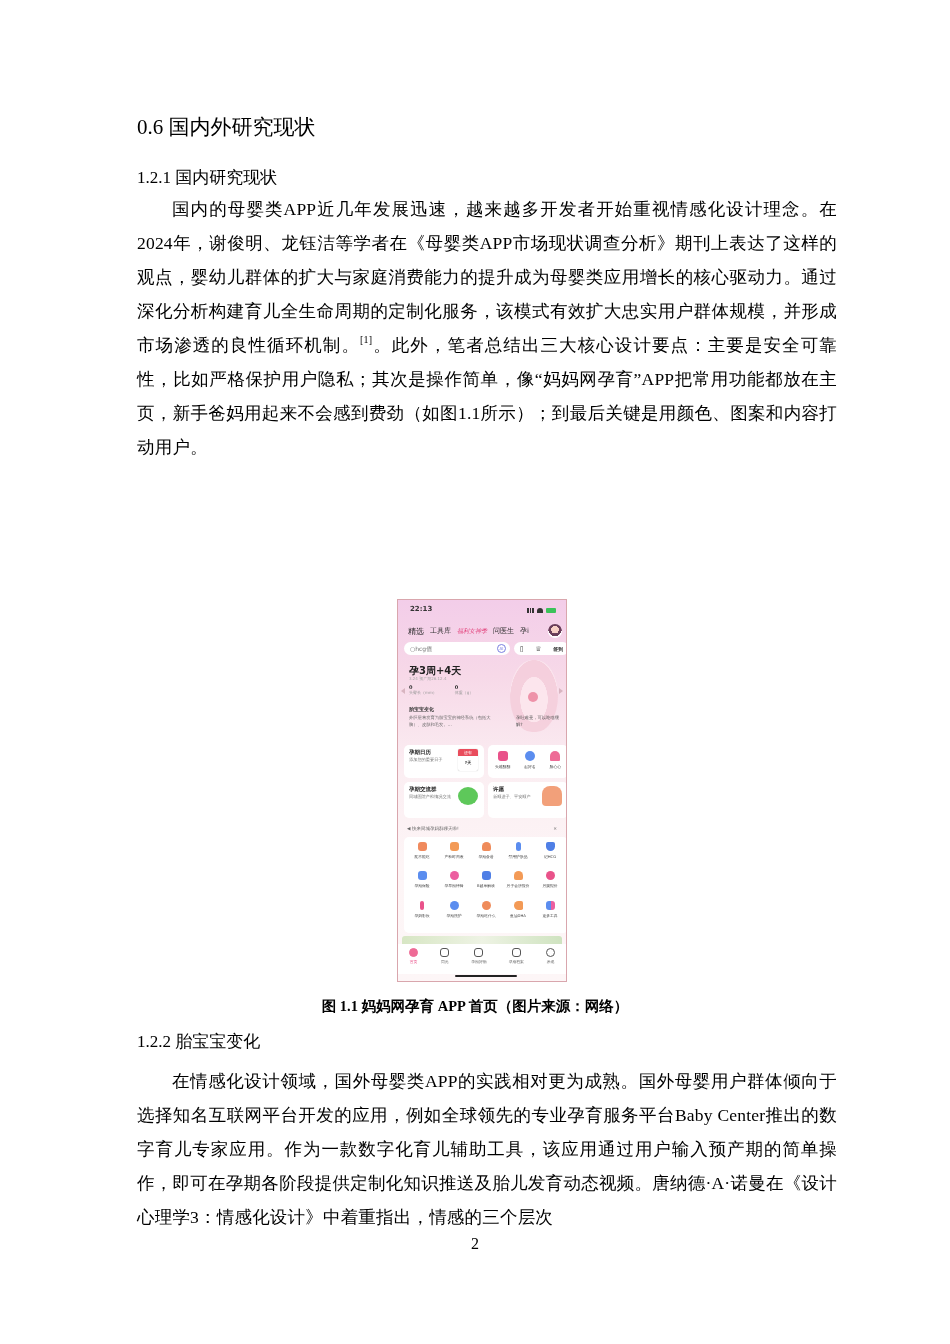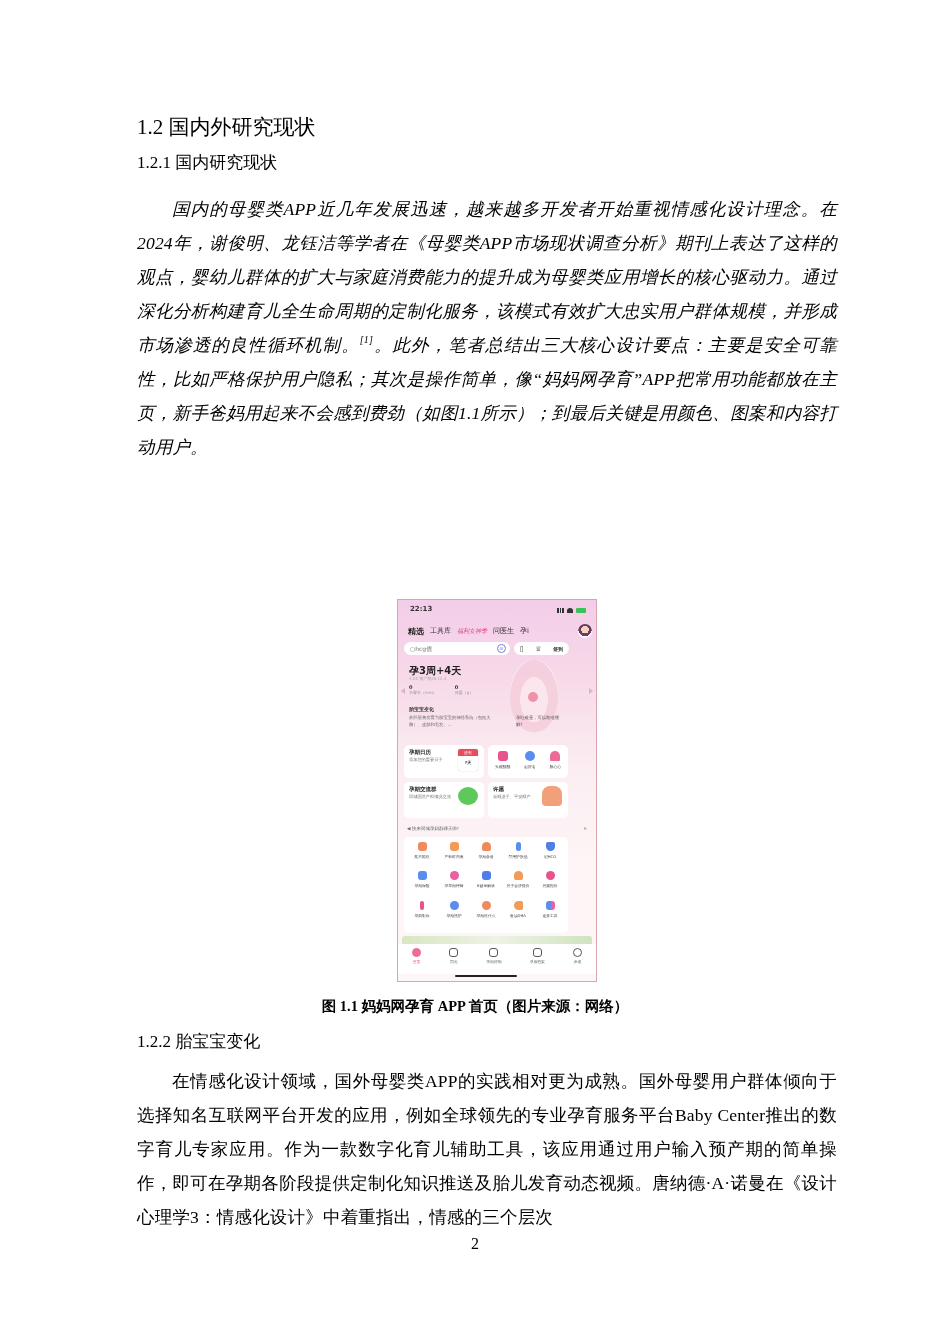--- a/index.html
+++ b/index.html
@@ -29,34 +29,34 @@
       position: absolute; left: 0; width: 950px; top: 995px;
       text-align: center; font-size: 14.5px; font-weight: bold; line-height: 22px;
     }
     .pageno {
       position: absolute; left: 0; width: 950px; top: 1235px; text-align: center;
       font-size: 16px;
     }
 
     
     .phone {
-      position: absolute; left: 397px; top: 599px; width: 200px; height: 383px;
+      position: absolute; left: 397px; top: 599px; width: 170px; height: 383px;
       border: 1.5px solid #d9a6ad;
       background: linear-gradient(180deg, #f3cde9 0%, #f7d9e8 20%, #fbeef2 45%, #fdf5f6 70%, #fdf6f7 100%);
       overflow: hidden;
       font-family: "DejaVu Sans", "Liberation Sans", sans-serif;
       color: #333;
     }
     .ph-status { position: absolute; top: 5px; left: 12px; right: 10px; height: 10px; font-size: 7px; font-weight: bold; display:flex; justify-content: space-between; }
     .ph-status .icons { display:flex; gap:3px; align-items:center; }
     .sig { width:7px; height:5px; background: linear-gradient(90deg,#333 0 25%,transparent 25% 37%,#333 37% 62%,transparent 62% 75%,#333 75%); }
     .wifi { width:6px; height:5px; border-radius: 6px 6px 0 0; background:#333; }
     .batt { width:10px; height:5px; background:#3cc25a; border-radius:1px; }
     .ph-tabs { position:absolute; top: 24px; left: 10px; right: 4px; height: 14px; display:flex; align-items:center; gap:6px; font-size:7px; }
-    .ph-tabs .active { font-weight:bold; font-size:8px; color:#222; }
+    .ph-tabs .active { font-weight:normal; font-size:8px; color:#222; }
     .ph-tabs .promo { color:#e2407a; font-style: italic; font-size:6px; }
     .avatar { width:14px; height:14px; border-radius:50%; background: radial-gradient(circle at 50% 40%, #f7d0c6 0 35%, #6a3e5a 36% 60%, #fff 61%); margin-left:auto; }
     .ph-search { position:absolute; top: 42px; left: 6px; width: 106px; height: 13px; background:#fff; border-radius:7px; font-size:6px; color:#777; padding: 3px 6px; }
     .ai { position:absolute; right:4px; top:2px; width:9px; height:9px; border-radius:50%; border:1px solid #7a7fe0; font-size:4px; color:#7a7fe0; text-align:center; line-height:7px; }
     .ph-quick { position:absolute; top:42px; left:116px; width:55px; height:13px; background:#fff; border-radius:7px; display:flex; justify-content:space-around; align-items:center; font-size:7px; }
     .ph-week { position:absolute; top:64px; left:11px; font-size:10px; font-weight:bold; color:#222; }
     .ph-sub { position:absolute; top:76px; left:11px; font-size:4px; color:#aaa; }
     .ph-meas { position:absolute; top:84px; left:11px; font-size:5px; color:#333; display:flex; gap:18px; }
     .ph-meas span.v { display:block; font-weight:bold; }
     .ph-meas span.l { display:block; color:#999; font-size:4px; }
@@ -88,24 +88,24 @@
     .nav-it .ic { width:9px; height:9px; margin:0 auto 2px; border:1px solid #555; border-radius:3px; }
     .nav-it.active { color:#e9528a; }
     .nav-it.active .ic { background:#ee6b96; border-color:#ee6b96; border-radius:50%; }
     .home-bar { position:absolute; bottom:4px; left:57px; width:62px; height:2px; background:#222; border-radius:2px; }
   </style>
 </head>
 <body>
 
 <div class="page">
 
-  <div class="h2">1.2 国内外研究现状</div>
-  <div class="h3" style="top:151px;">1.2.1 国内研究现状</div>
-
-  <div class="para" style="top:192px;font-style:italic;"><span>国内的母婴类APP近几年发展迅速，越来越多开发者开始重视情感化设计理念。在2024年，谢俊明、龙钰洁等学者在《母婴类APP市场现状调查分析》期刊上表达了这样的观点，婴幼儿群体的扩大与家庭消费能力的提升成为母婴类应用增长的核心驱动力。通过深化分析构建育儿全生命周期的定制化服务，该模式有效扩大忠实用户群体规模，并形成市场渗透的良性循环机制。</span><sup>[1]</sup><span>。此外，笔者总结出三大核心设计要点：主要是安全可靠性，比如严格保护用户隐私；其次是操作简单，像“妈妈网孕育”APP把常用功能都放在主页，新手爸妈用起来不会感到费劲（如图1.1所示）；到最后关键是用颜色、图案和内容打动用户。</span></div>
+  <div class="h2">0.6 国内外研究现状</div>
+  <div class="h3" style="top:166px;">1.2.1 国内研究现状</div>
+
+  <div class="para" style="top:192px;"><span>国内的母婴类APP近几年发展迅速，越来越多开发者开始重视情感化设计理念。在2024年，谢俊明、龙钰洁等学者在《母婴类APP市场现状调查分析》期刊上表达了这样的观点，婴幼儿群体的扩大与家庭消费能力的提升成为母婴类应用增长的核心驱动力。通过深化分析构建育儿全生命周期的定制化服务，该模式有效扩大忠实用户群体规模，并形成市场渗透的良性循环机制。</span><sup>[1]</sup><span>。此外，笔者总结出三大核心设计要点：主要是安全可靠性，比如严格保护用户隐私；其次是操作简单，像“妈妈网孕育”APP把常用功能都放在主页，新手爸妈用起来不会感到费劲（如图1.1所示）；到最后关键是用颜色、图案和内容打动用户。</span></div>
 
 
   <div class="phone">
     <div class="ph-status">
       <span>22:13</span>
       <span class="icons">
           <span class="sig"></span>
           <span class="wifi"></span>
           <span class="batt"></span>
         </span>

